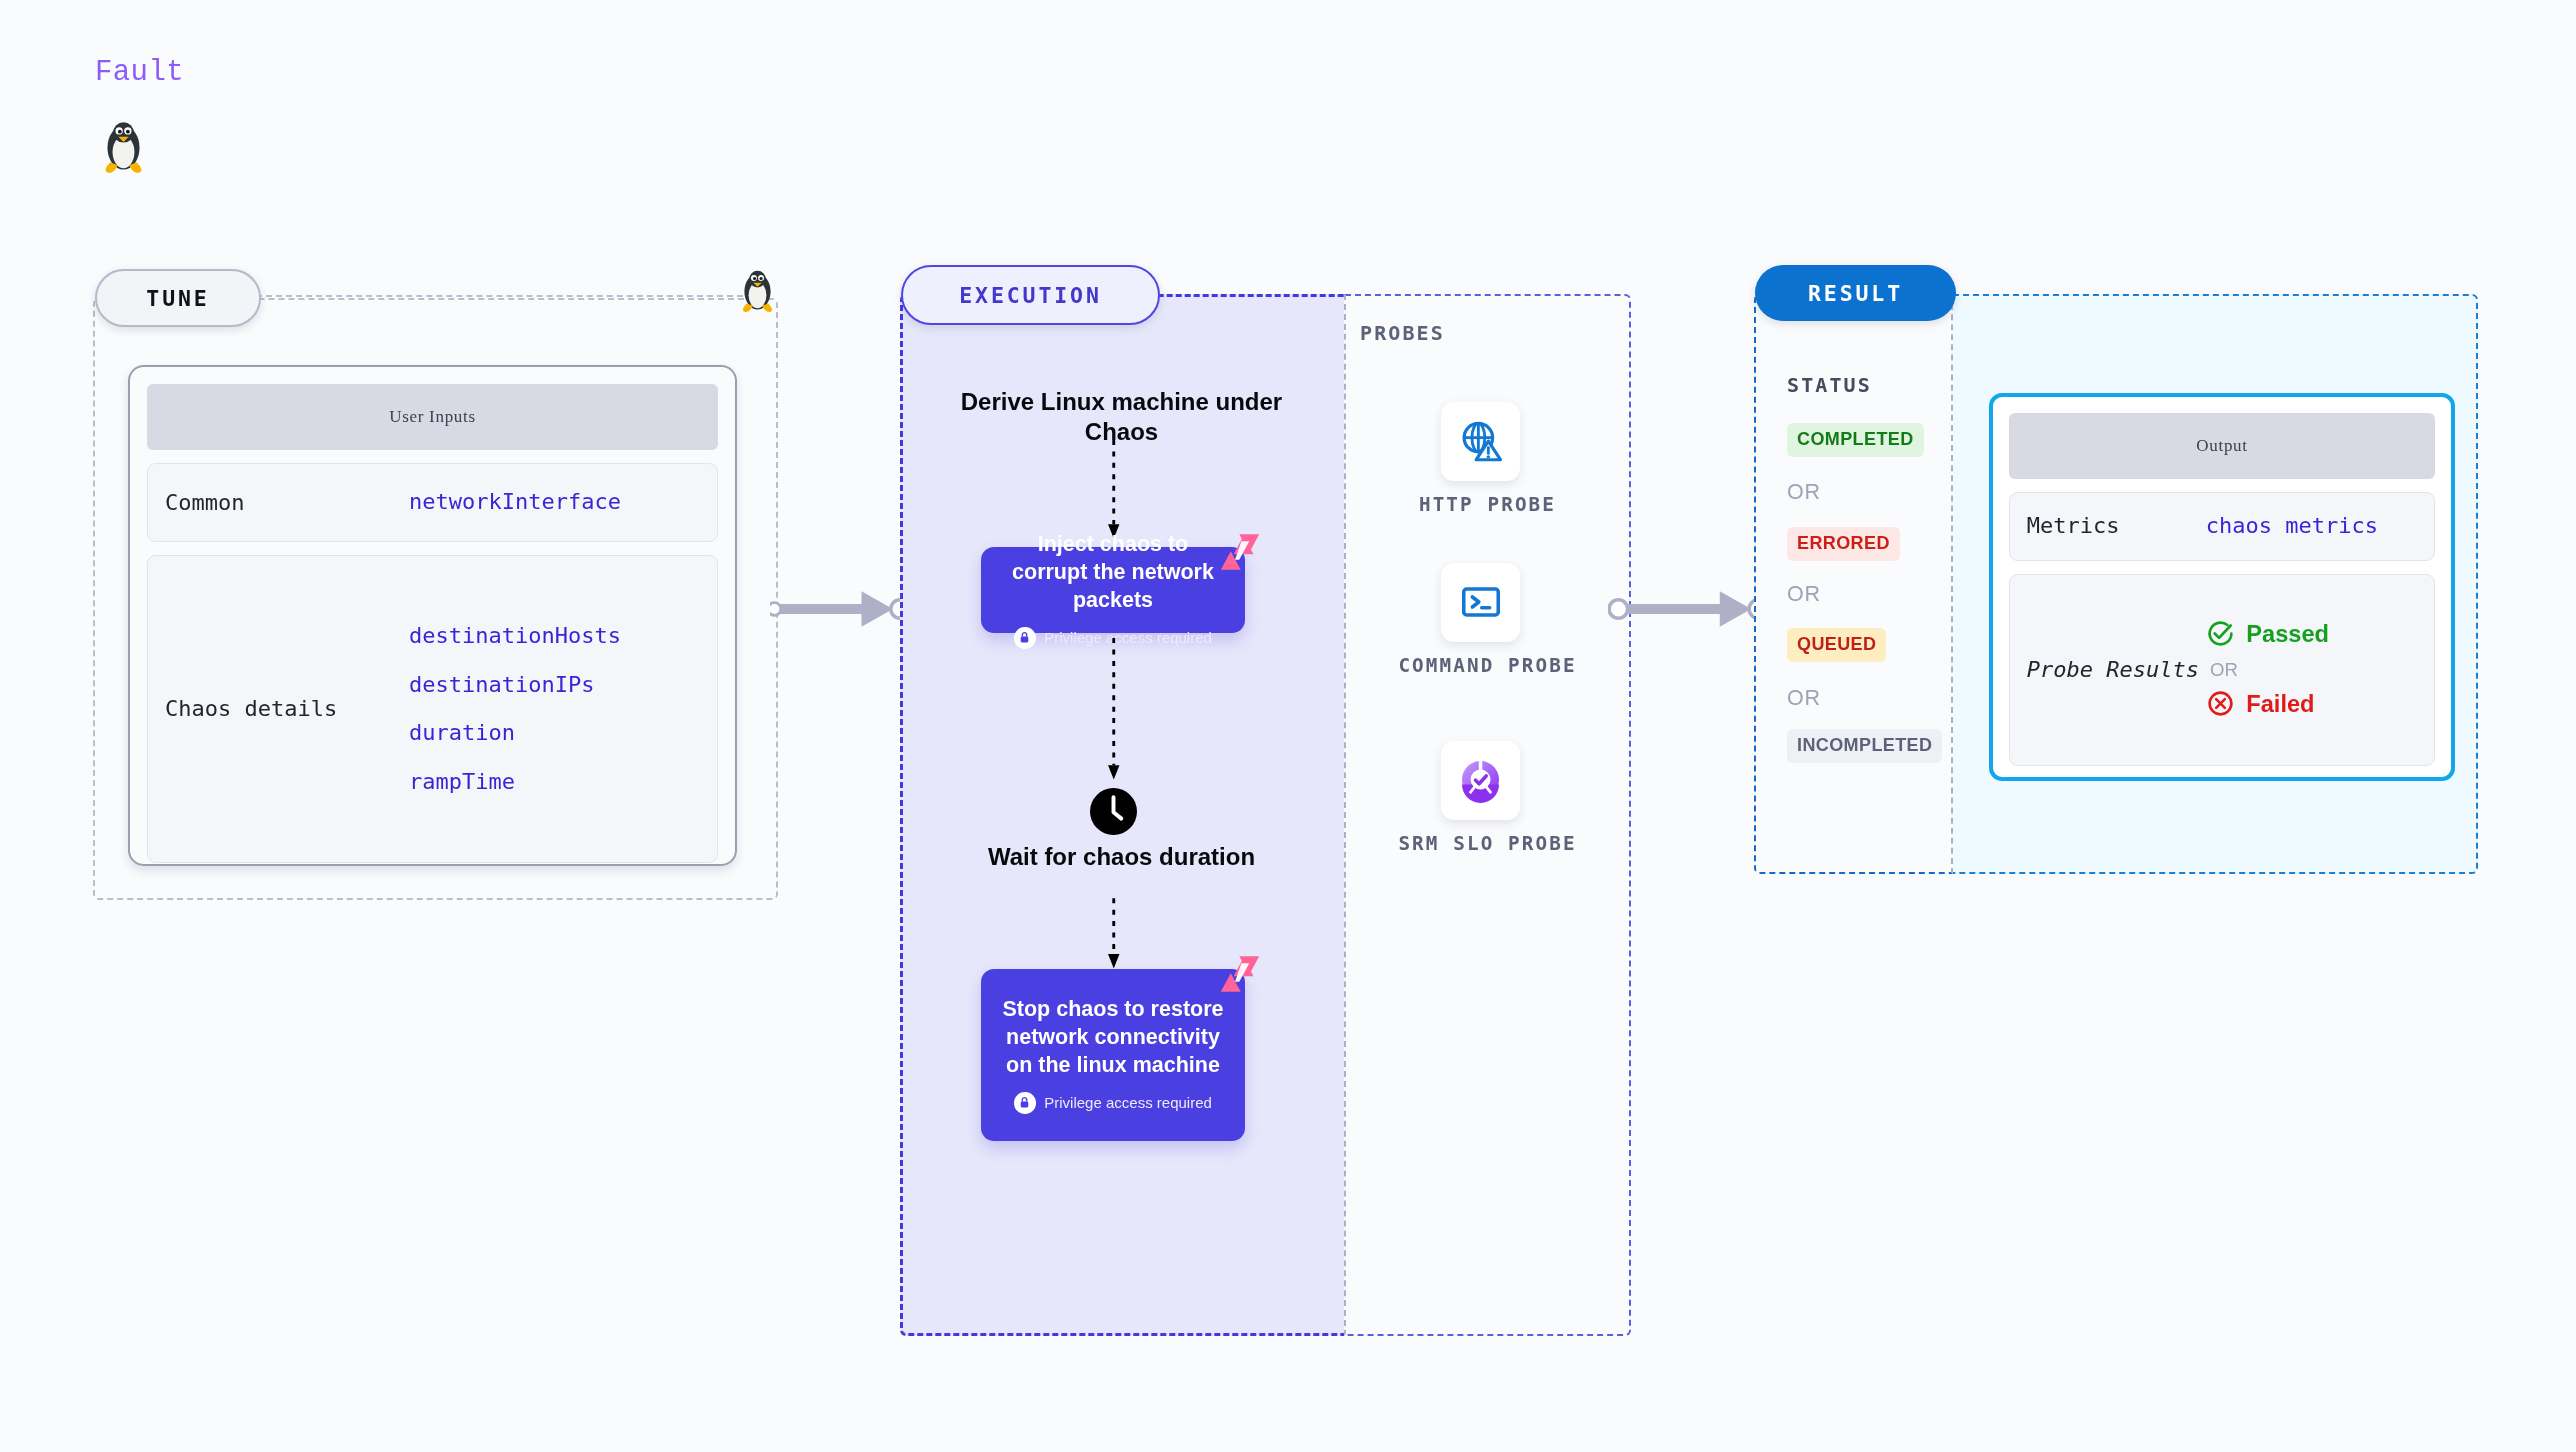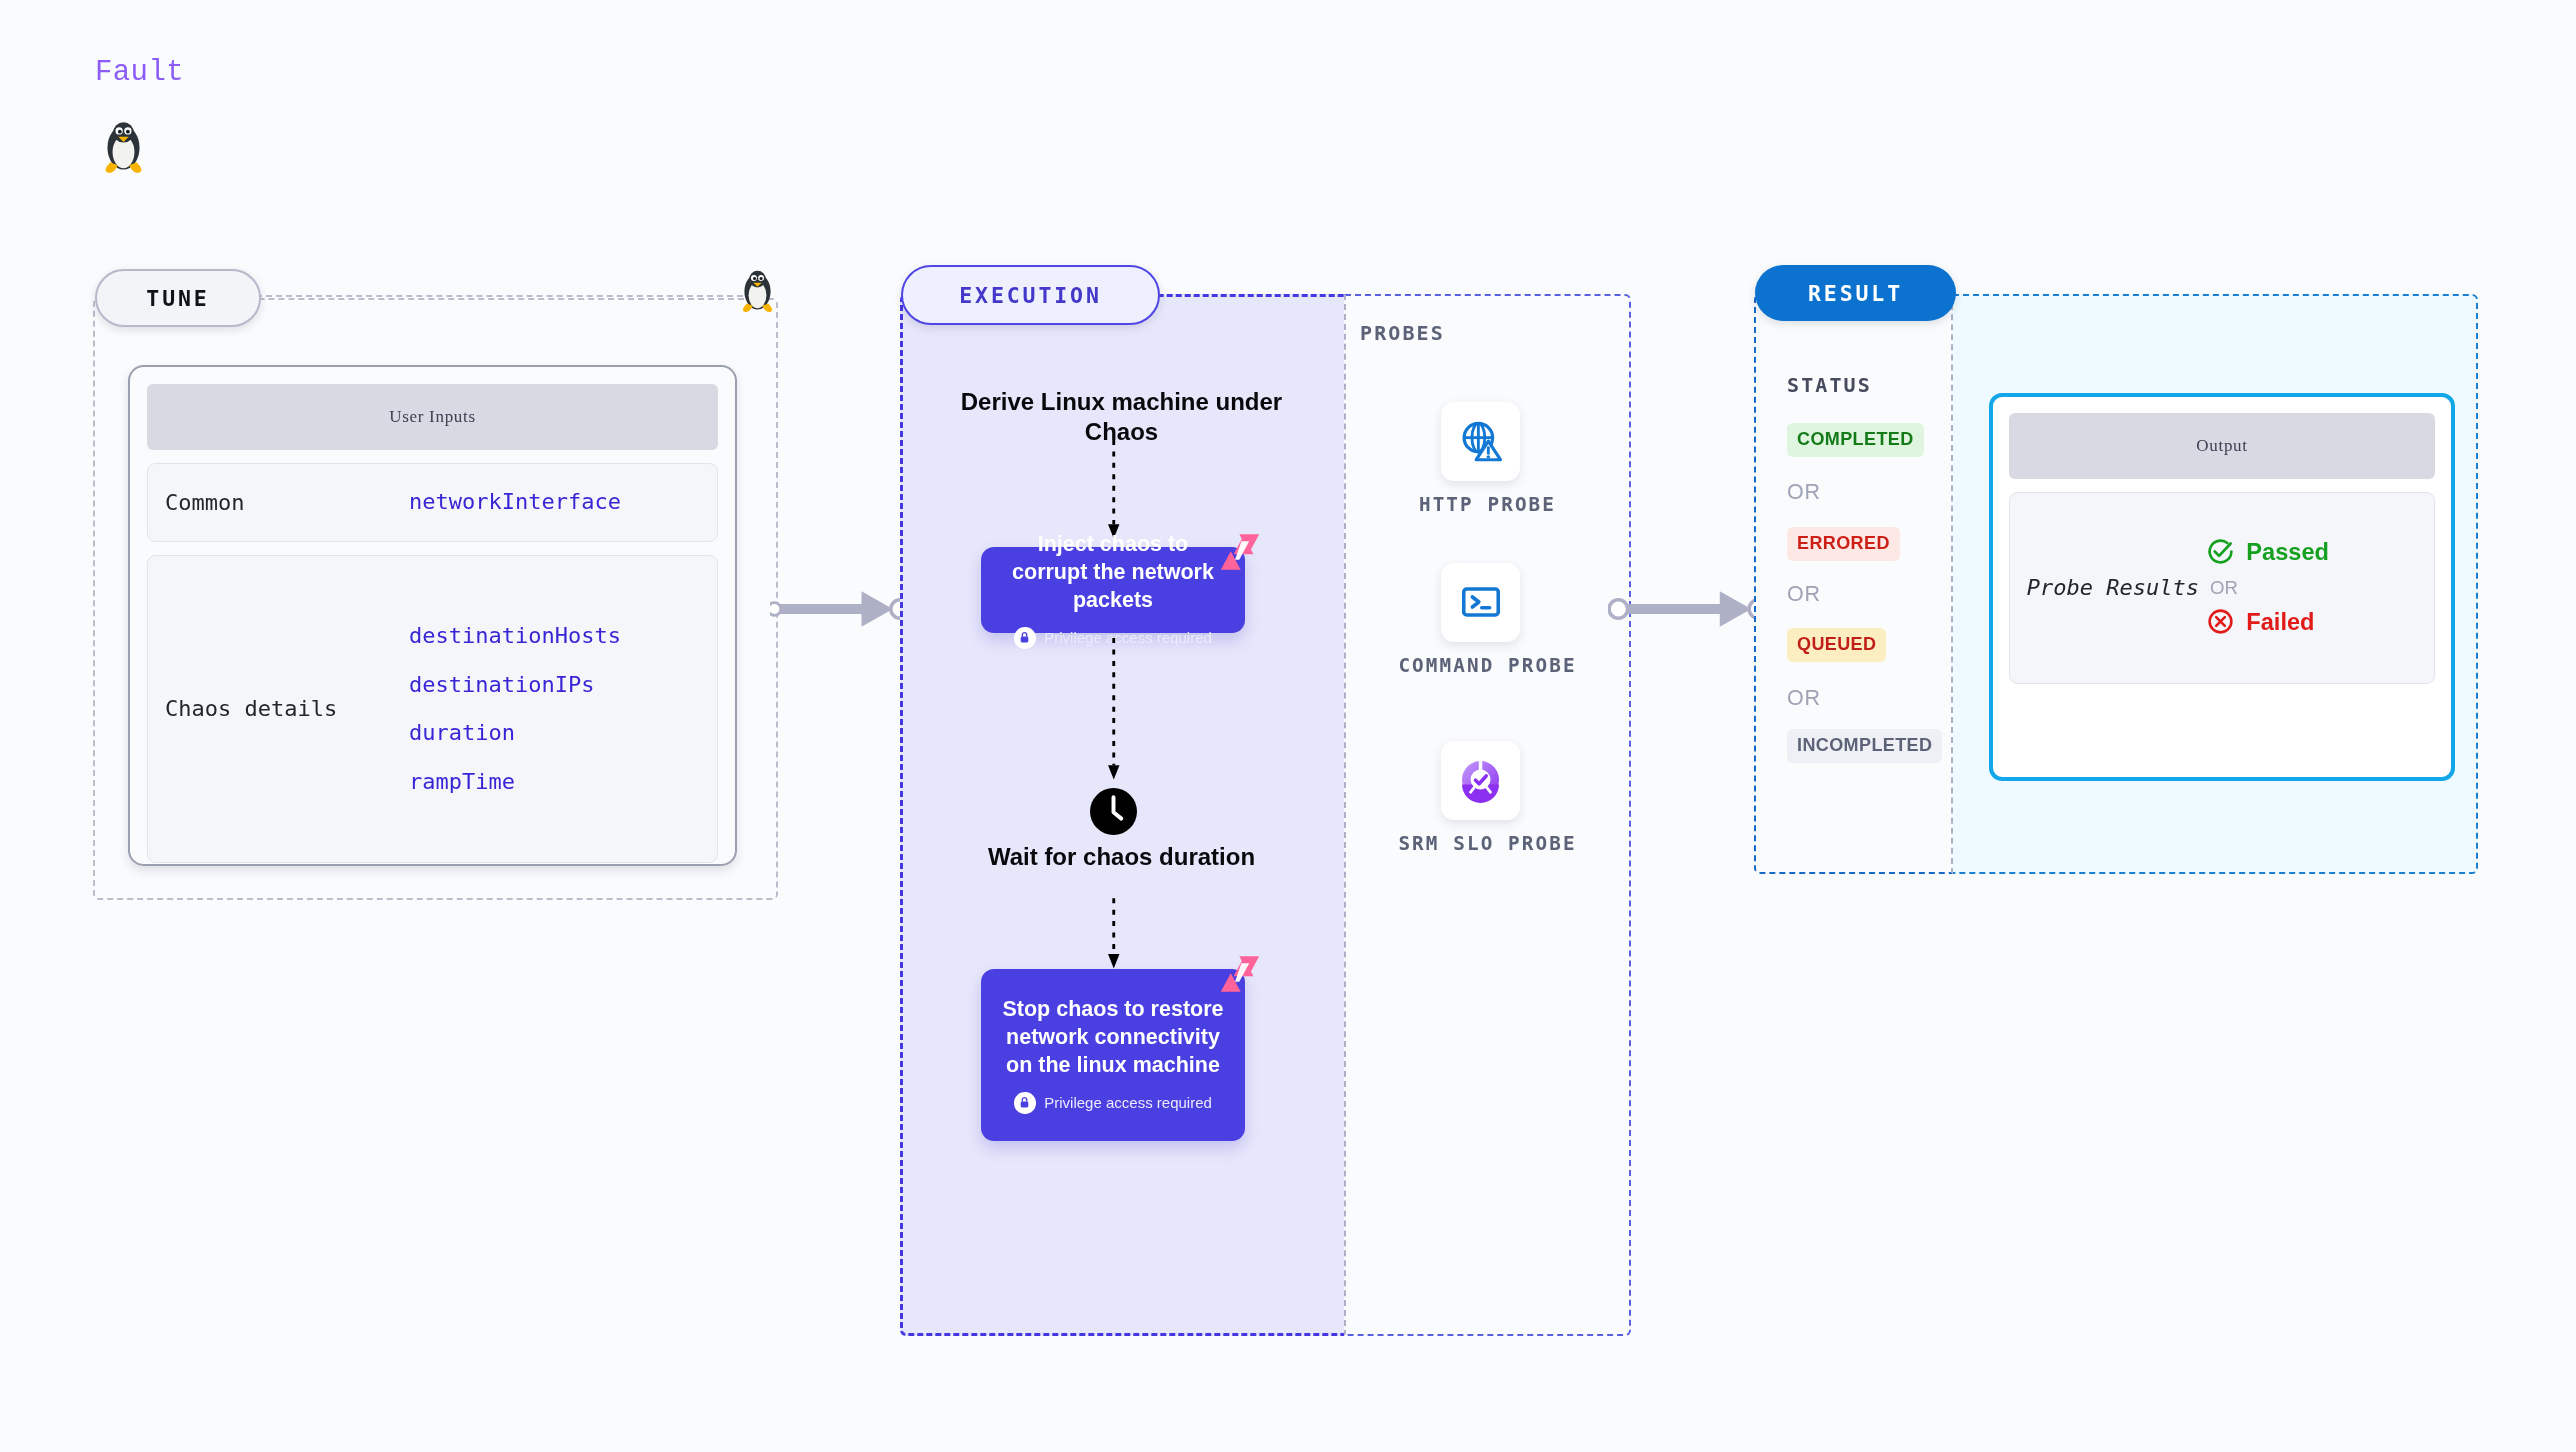--- a/index.html
+++ b/index.html
@@ -525,20 +525,24 @@
 <div class="or-text" id="or-0">OR</div>
 <div class="status-chip" id="chip-1">ERRORED</div>
 <div class="or-text" id="or-1">OR</div>
 <div class="status-chip" id="chip-2">QUEUED</div>
 <div class="or-text" id="or-2">OR</div>
 <div class="status-chip" id="chip-3">INCOMPLETED</div>
 
 <div id="output-card">
   <div class="card-header">Output</div>
 
+  <div class="card-row" id="output-row-metrics">
+    <div class="rowlabel" style="flex:0 0 179px; width:179px;">Metrics</div>
+    <div class="rowvals">chaos metrics</div>
+  </div>
 
   <div class="card-row" id="output-row-probe">
     <div class="rowlabel" style="flex:0 0 179px; width:179px;font-style:italic;">Probe Results</div>
     <div class="pass-fail-wrap">
       <div class="pf-line">
         <span>
           <svg width="29" height="29" viewBox="0 0 40 40" xmlns="http://www.w3.org/2000/svg">
             <path d="M35 20 a15 15 0 1 1 -5.5 -11.6" fill="none" stroke="#15a11f" stroke-width="3.6" stroke-linecap="round"></path>
             <path d="M12 20 L18 26 L34 9" fill="none" stroke="#15a11f" stroke-width="3.8" stroke-linecap="round" stroke-linejoin="round"></path>
           </svg>

